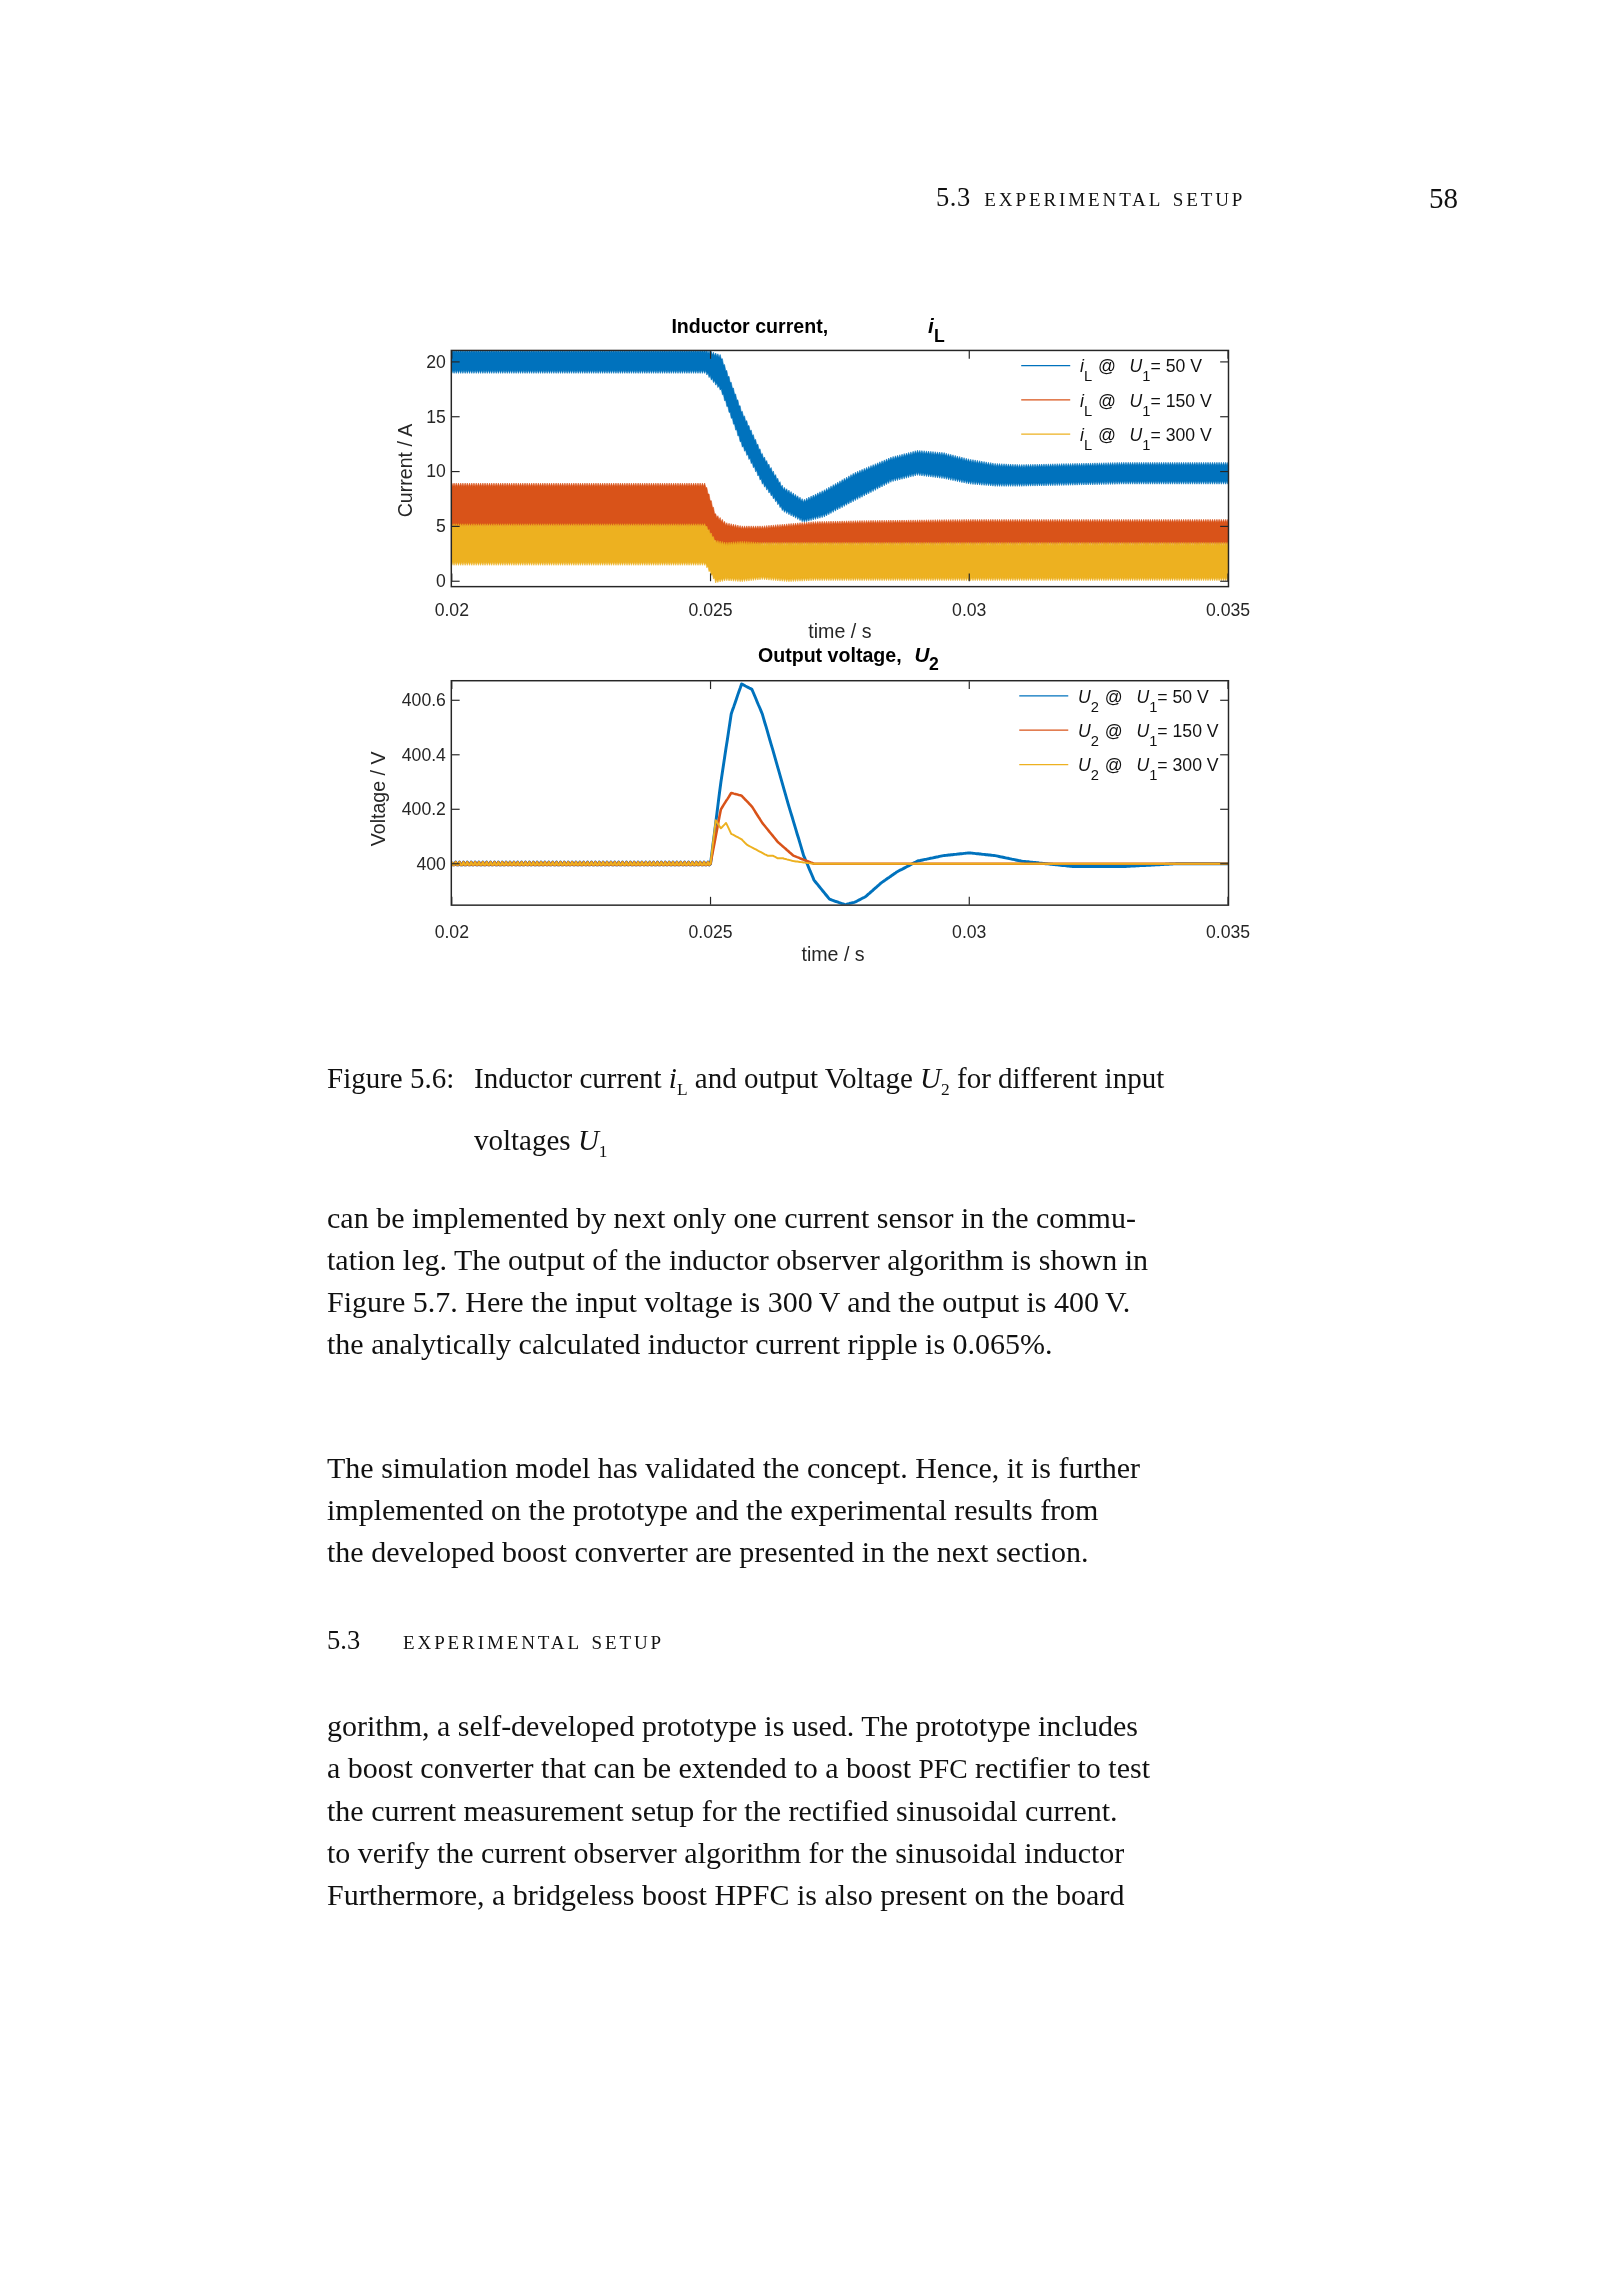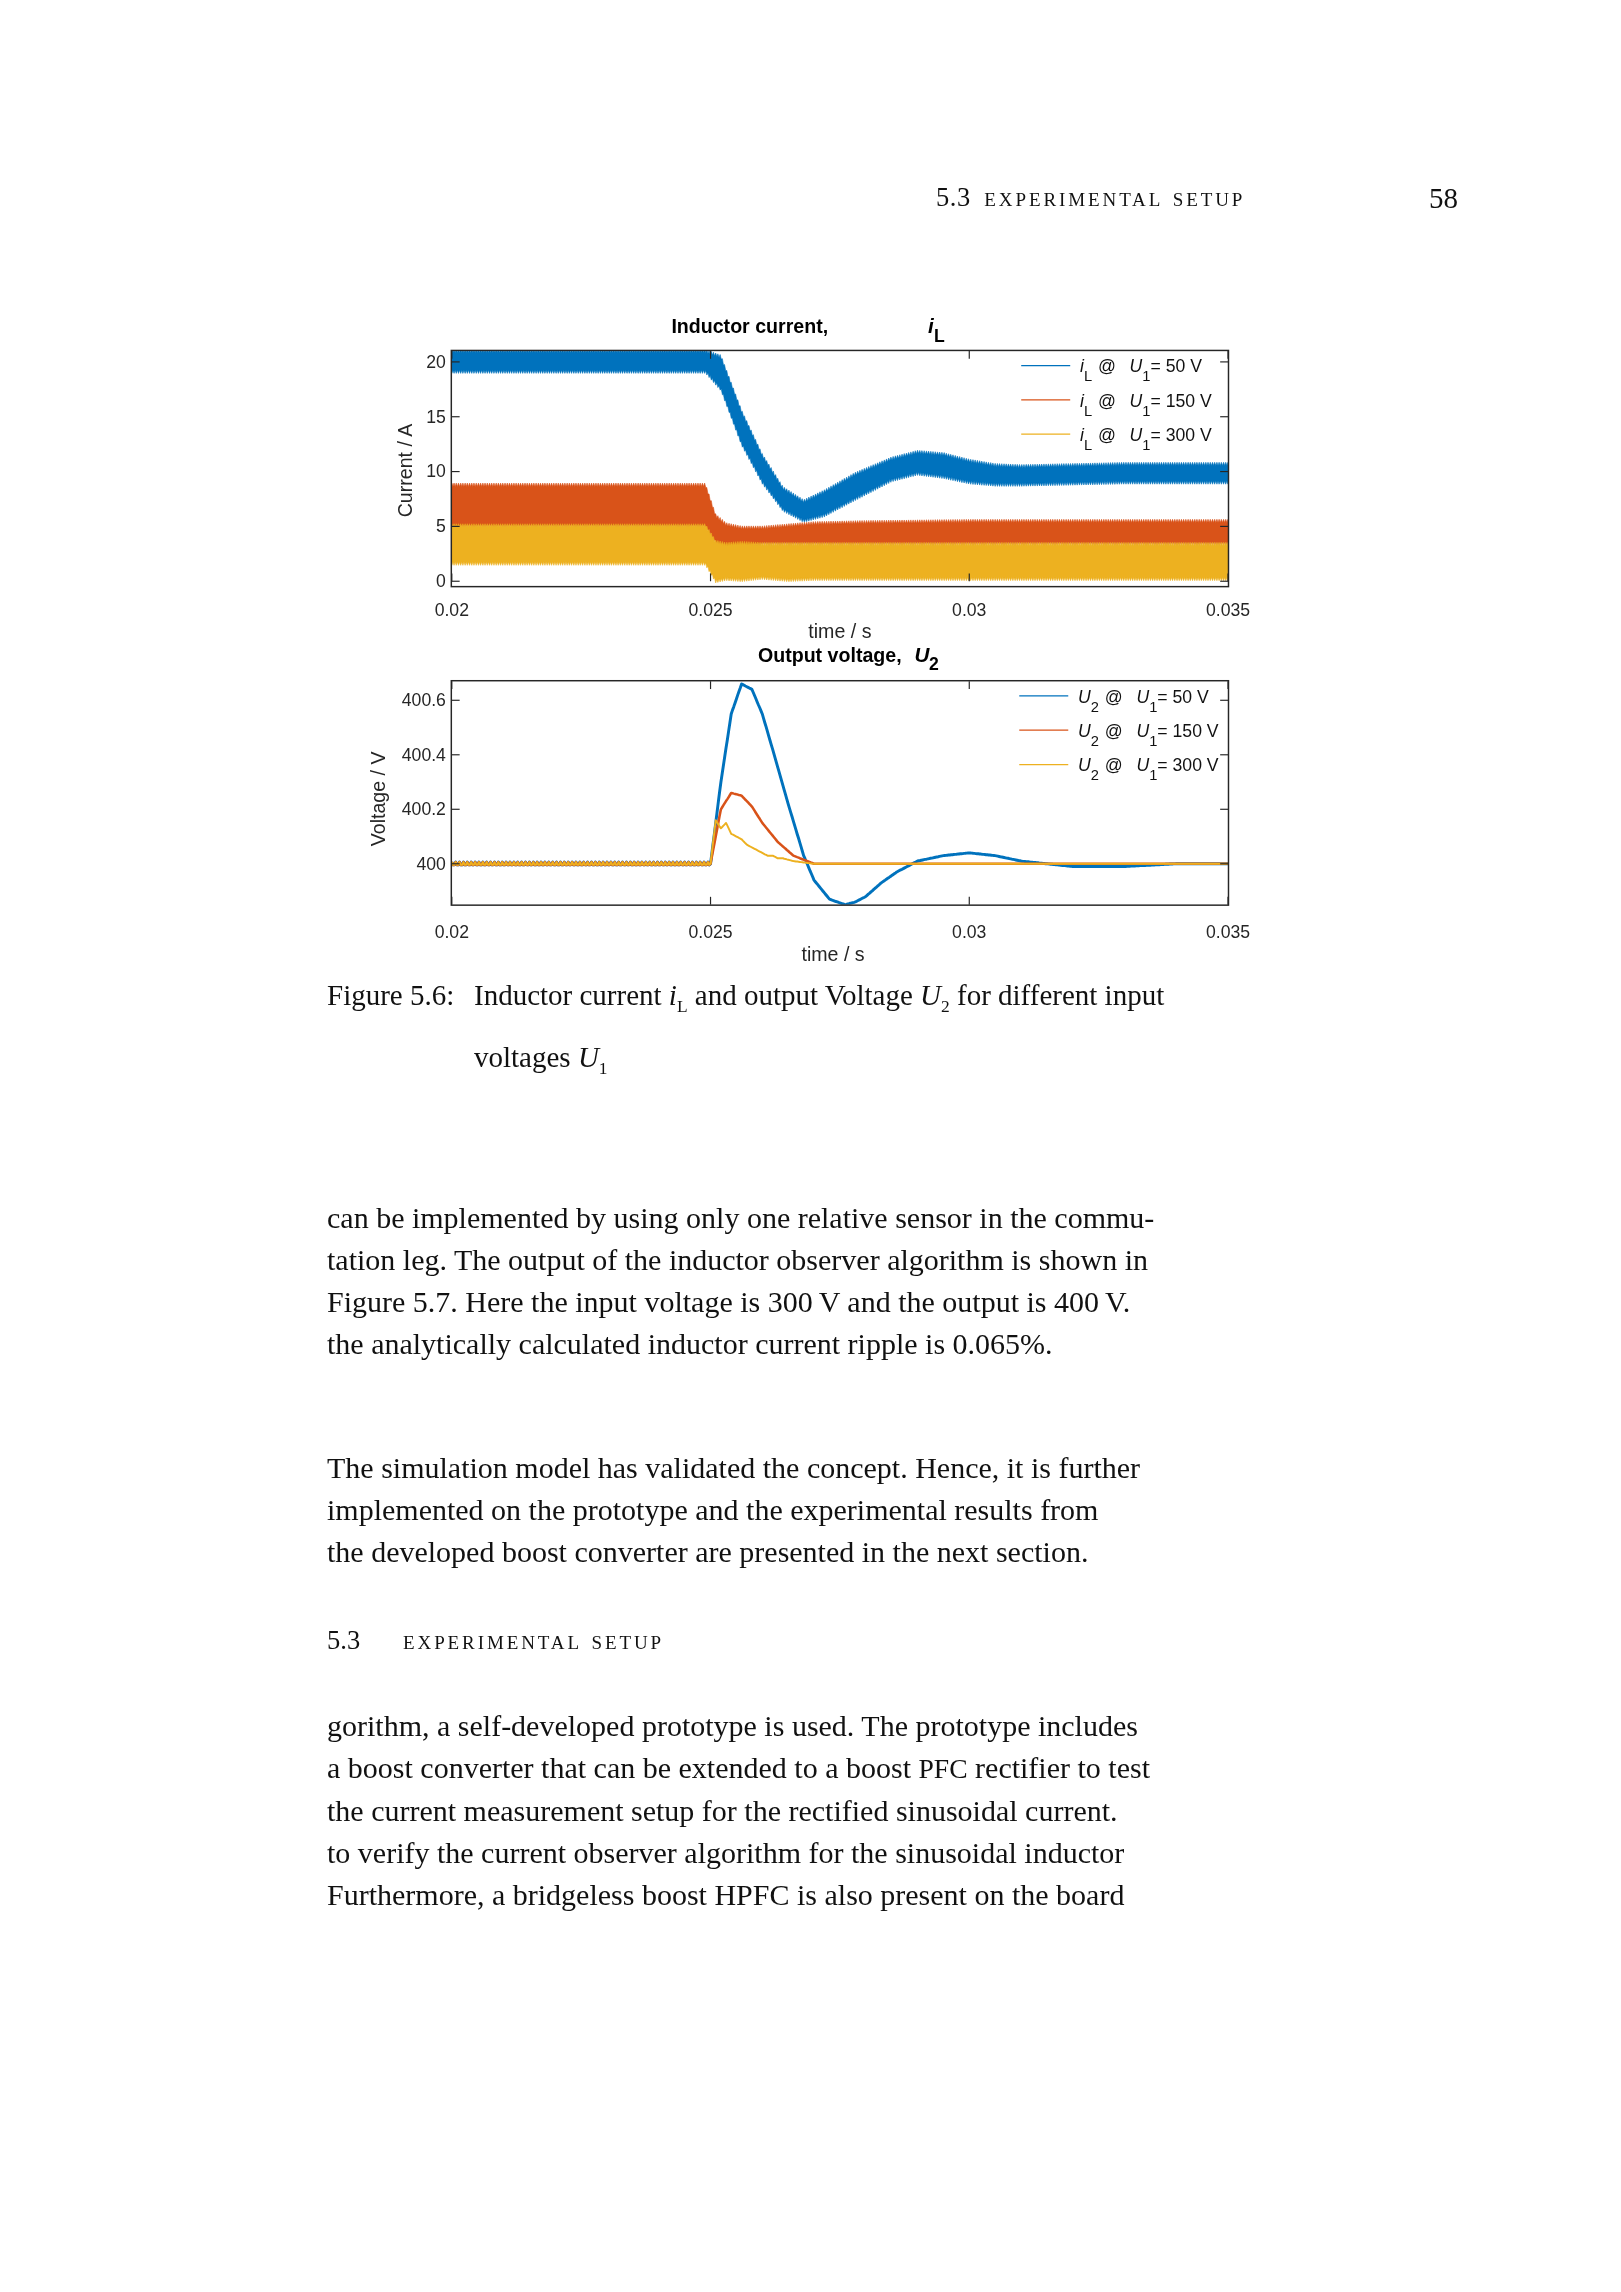--- a/index.html
+++ b/index.html
@@ -2,21 +2,21 @@
 <html><head>
 <meta charset="utf-8">
 <style>
   html, body { margin: 0; padding: 0; background: #ffffff; }
   body { width: 1621px; height: 2293px; position: relative; overflow: hidden; font-family: "Liberation Serif", "DejaVu Serif", serif; color: #111; }
   .abs { position: absolute; }
   .running-head { top: 182px; left: 936px; font-size: 26.5px; letter-spacing: 0.5px; }
   .running-head .sc { font-variant: small-caps; letter-spacing: 2.9px; margin-left: 13.7px; }
   .page-num { top: 182px; left: 1429px; font-size: 29px; }
   .figure-svg { left: 0; top: 0; }
-  .caption { top: 976px; left: 327px; width: 990px; font-size: 29px; line-height: 39px; }
+  .caption { top: 1059px; left: 327px; width: 990px; font-size: 29px; line-height: 39px; }
   .caption .lbl { display: inline-block; width: 147px; }
   .caption .indent { padding-left: 147px; margin-top: 12px; }
   .para { left: 327px; width: 980px; font-size: 30px; line-height: 42px; text-align: justify; }
   .para p { margin: 0; }
   .section-head { top: 1625px; left: 327px; font-size: 26.5px; }
   .section-head .num { display: inline-block; width: 76px; }
   .section-head .title { font-variant: small-caps; letter-spacing: 2.9px; }
   .sc-inline { font-variant: small-caps; font-size: 0.92em; }
   svg text { font-family: "Liberation Sans", "DejaVu Sans", sans-serif; }
 </style>
@@ -145,21 +145,21 @@
       </g>
   </g>
 </svg>
 
 <div class="abs caption">
   <div><span class="lbl">Figure 5.6:</span><span>Inductor current </span><i>i</i><sub style="font-size:0.6em">L</sub><span> and output Voltage </span><i>U</i><sub style="font-size:0.6em">2</sub><span> for different input</span></div>
   <div class="indent"><span>voltages </span><i>U</i><sub style="font-size:0.6em">1</sub></div>
 </div>
 
 <div class="abs para" style="top:1197px;">
-  <p>can be implemented by using only one relative sensor in the commu-</p>
+  <p>can be implemented by next only one current sensor in the commu-</p>
   <p>tation leg. The output of the inductor observer algorithm is shown in</p>
   <p><span>Figure 5.7. Here the input voltage is 300 V and the output is 400 V.</span></p>
   <p>the analytically calculated inductor current ripple is 0.065%.</p>
 </div>
 
 <div class="abs para" style="top:1447px;">
   <p>The simulation model has validated the concept. Hence, it is further</p>
   <p>implemented on the prototype and the experimental results from</p>
   <p>the developed boost converter are presented in the next section.</p>
 </div>

